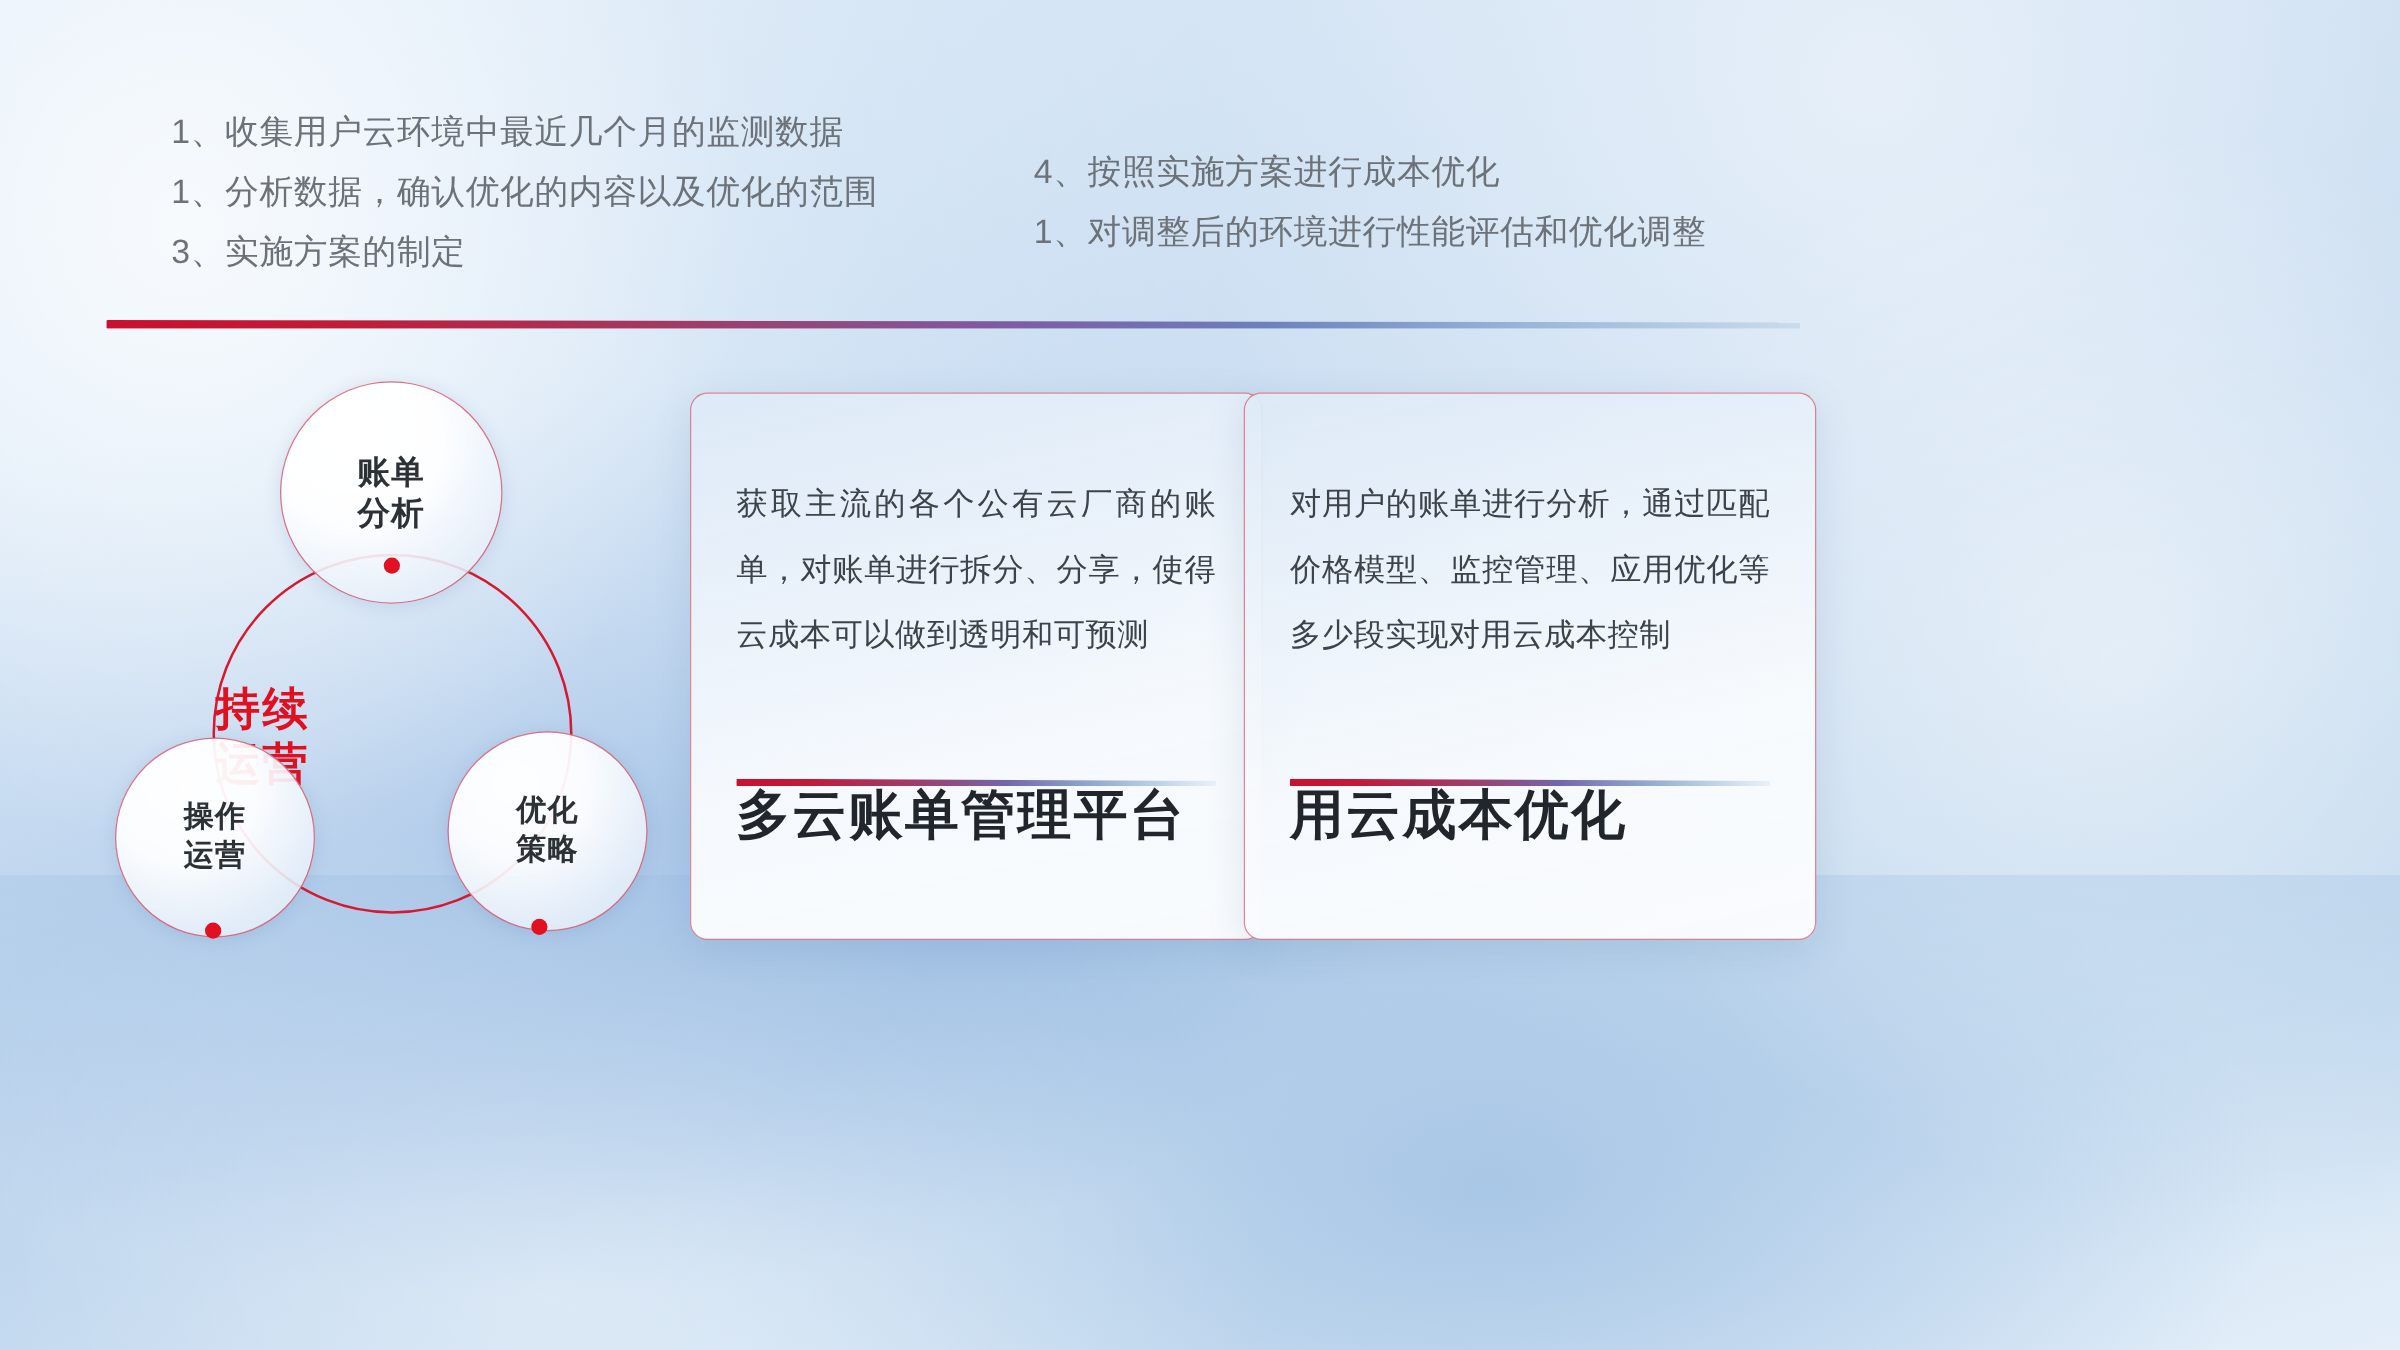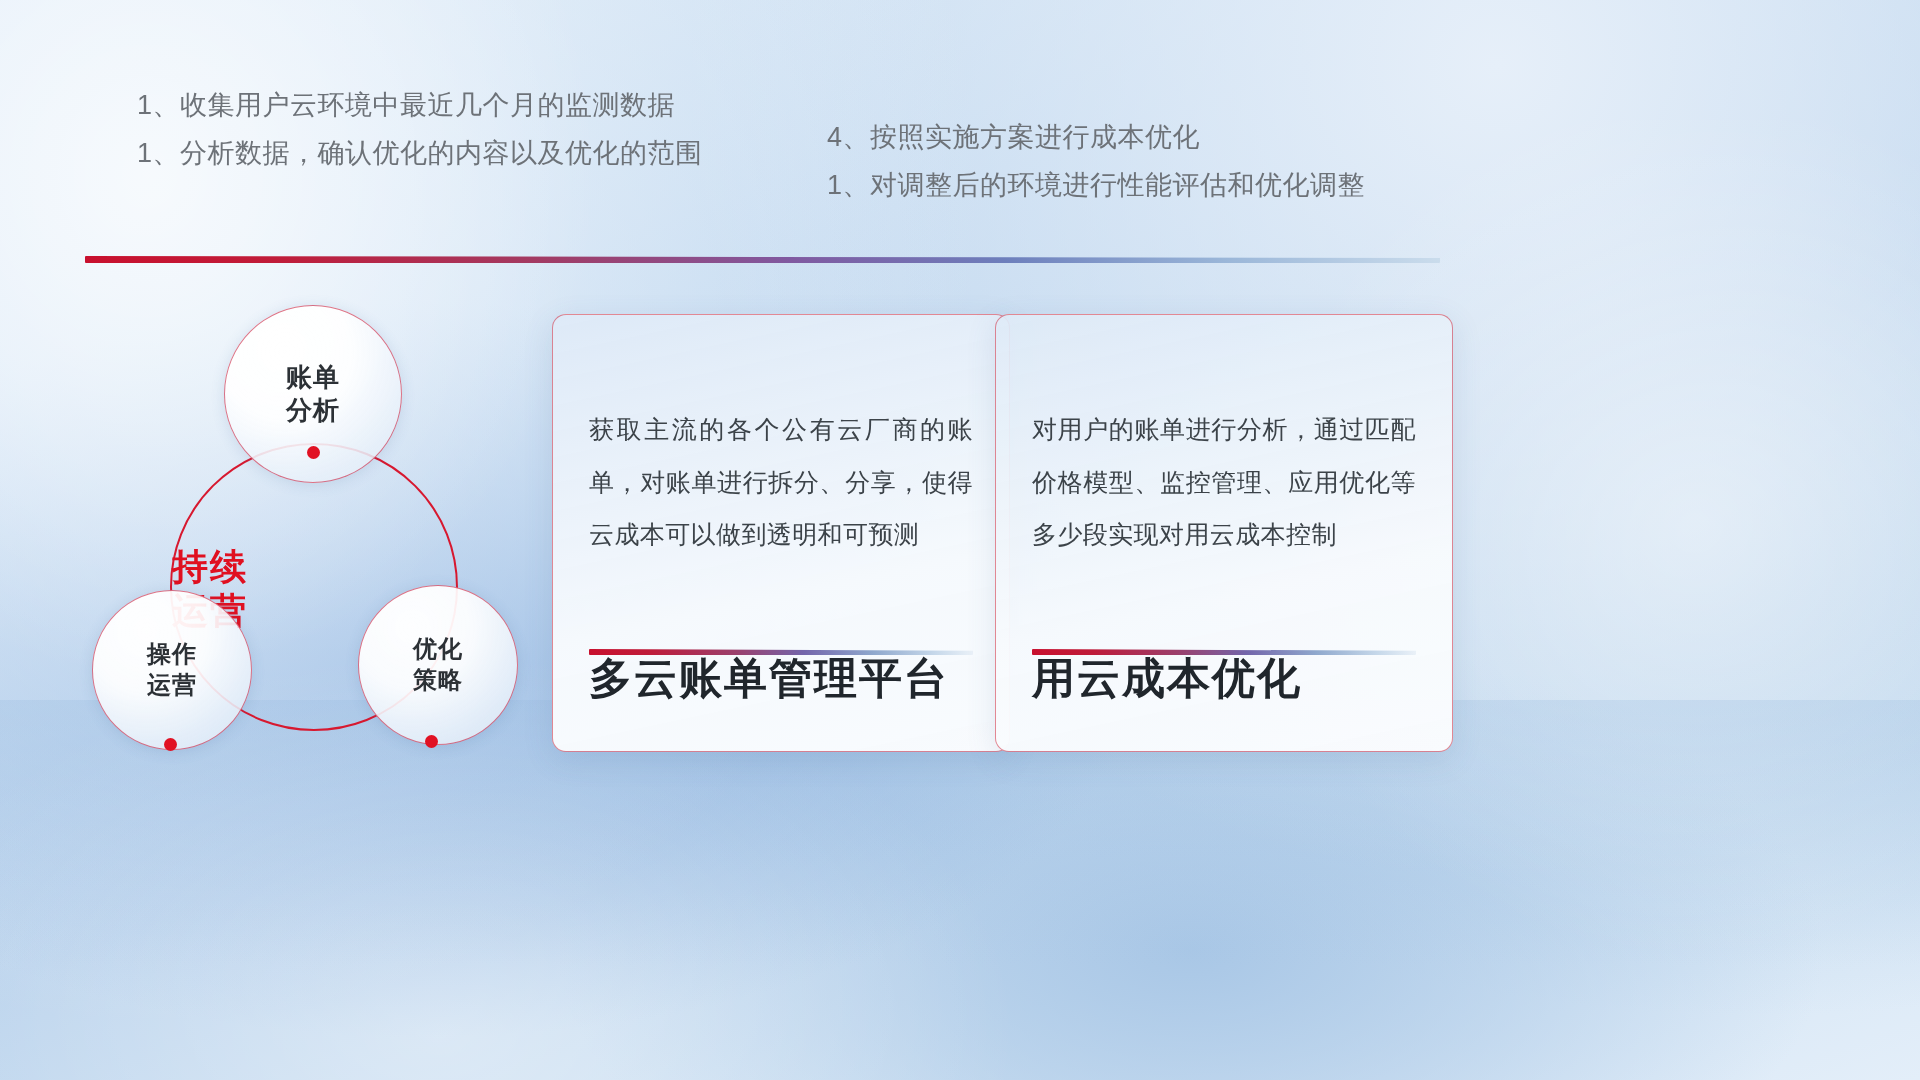--- a/index.html
+++ b/index.html
@@ -163,21 +163,21 @@
     width: 458px;
     height: 438px;
     border-radius: 14px;
     border: 1.6px solid rgba(205,40,60,0.55);
     background: linear-gradient(168deg,
        rgba(222,234,247,0.92) 0%,
        rgba(236,243,250,0.95) 34%,
        rgba(247,250,253,0.97) 62%,
        rgba(250,252,254,0.98) 100%);
     box-shadow: 0 8px 30px rgba(60,100,150,0.13);
-    padding: 88px 36px 0 36px;
+    padding: 62px 36px 0 36px;
     display: flex;
     flex-direction: column;
   }
   .card-left  { left: 552px; }
   .card-right { left: 995px; }
 
   .card-body {
     font-size: 25px;
     line-height: 2.1;
     color: #3c4349;
@@ -213,20 +213,21 @@
 <div class="bg-base"></div>
 <div class="bg-sheen-left"></div>
 <div class="bg-sheen-bottom"></div>
 <div class="bg-sheen-right"></div>
 <div class="bg-band"></div>
 
 <div class="bullets">
   <div class="bullet-col-left">
     <div class="bullet-line">1、收集用户云环境中最近几个月的监测数据</div>
     <div class="bullet-line">1、分析数据，确认优化的内容以及优化的范围</div>
+    <div class="bullet-line">3、实施方案的制定</div>
   </div>
   <div class="bullet-col-right">
     <div class="bullet-line">4、按照实施方案进行成本优化</div>
     <div class="bullet-line">1、对调整后的环境进行性能评估和优化调整</div>
   </div>
 </div>
 
 <div class="top-rule"></div>
 
 <div class="venn">

